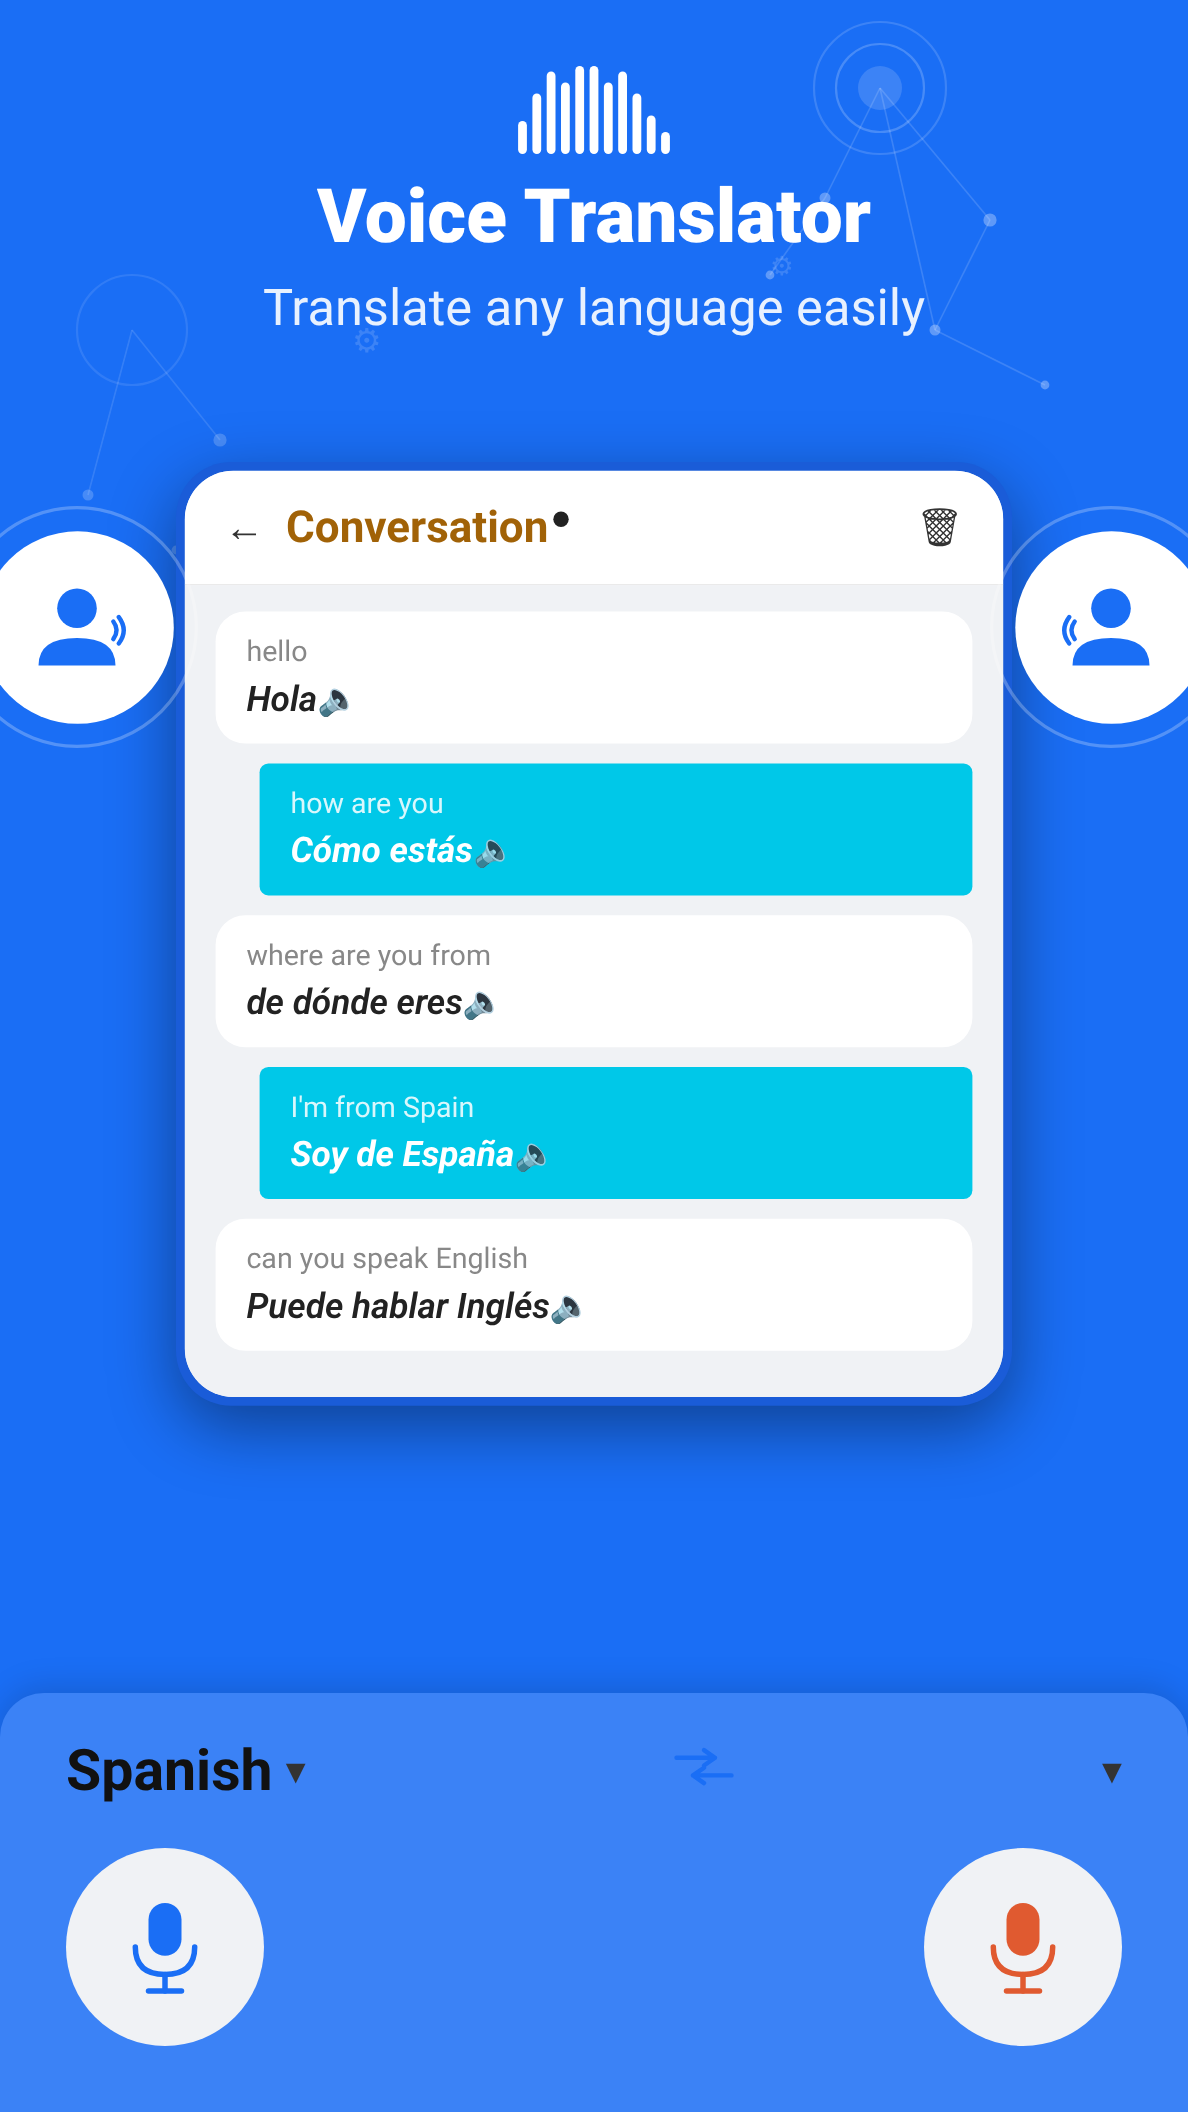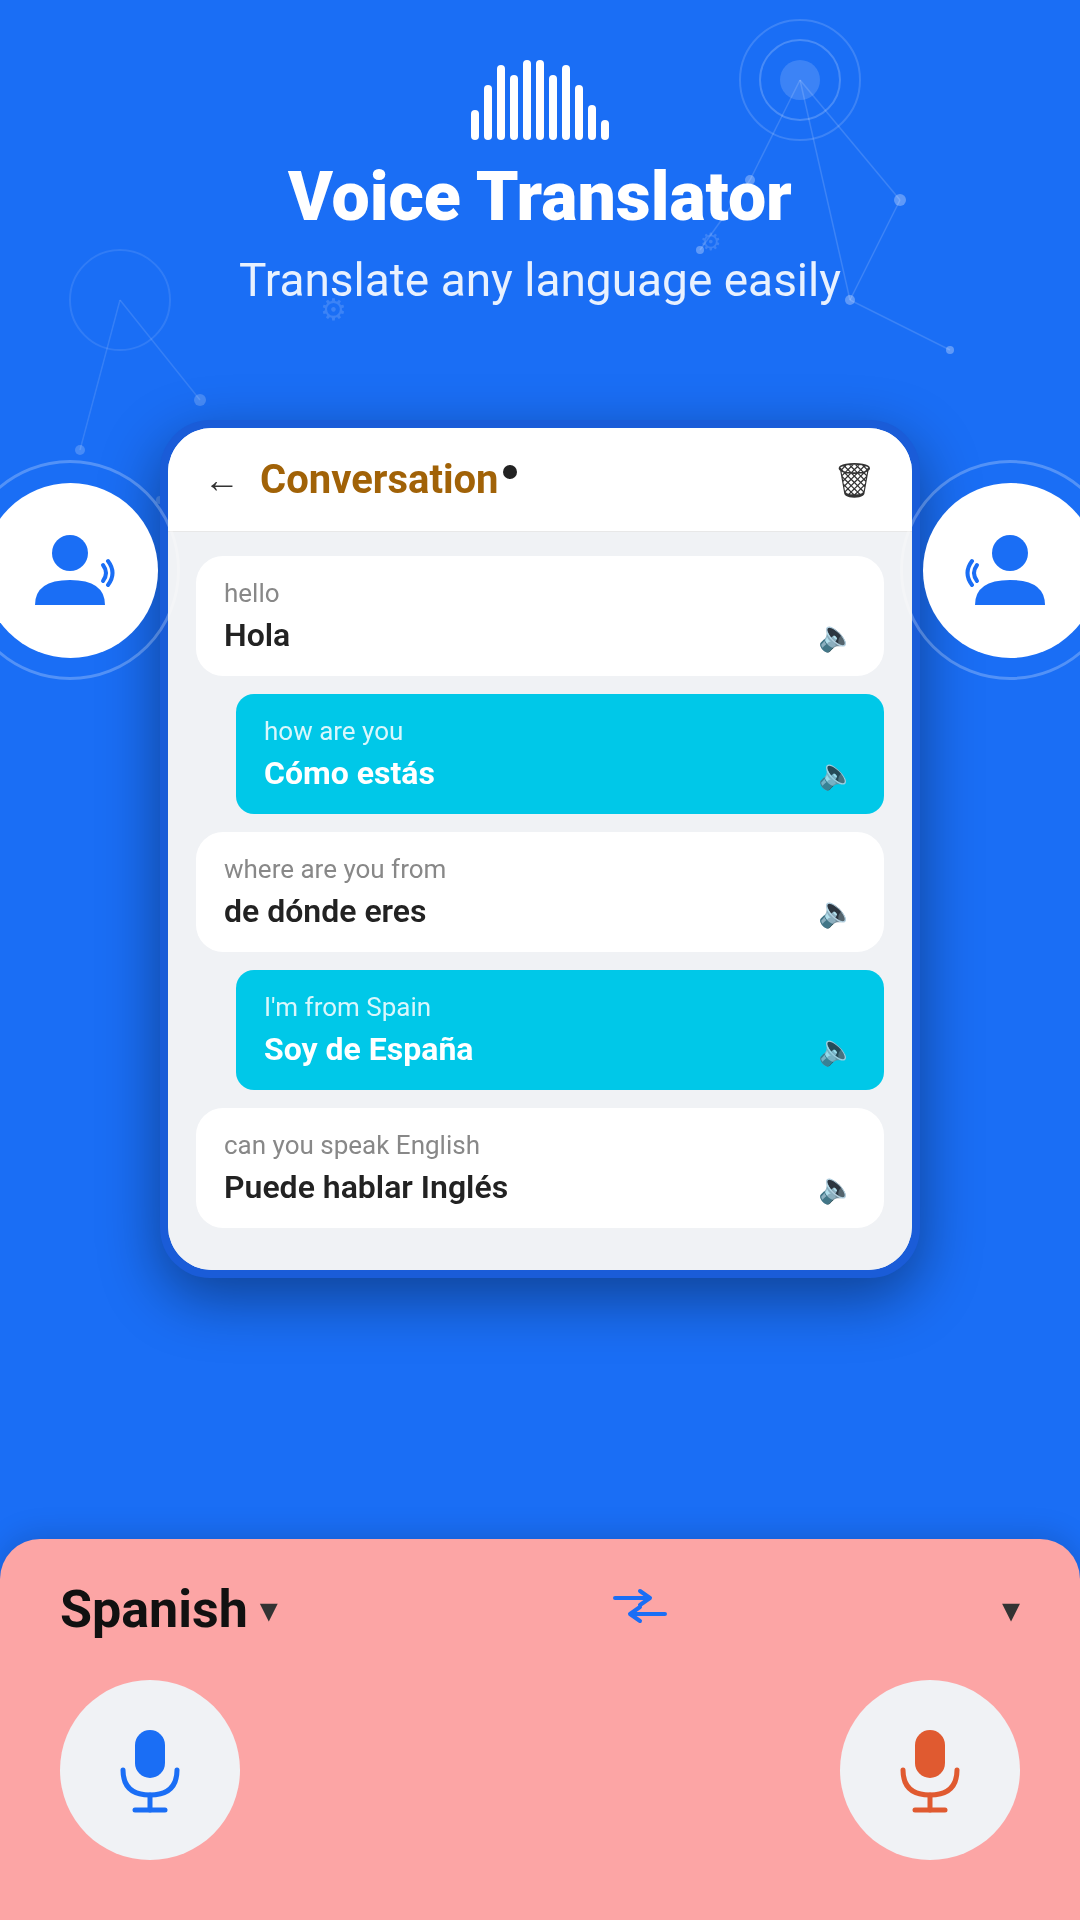--- a/index.html
+++ b/index.html
@@ -165,39 +165,39 @@
 
     .msg-original {
       font-size: 26px;
       color: #888;
       margin-bottom: 8px;
     }
 
     .msg-translated-row {
       display: flex;
       align-items: center;
-      justify-content: space-between;
+      font-style: italic;
     }
 
     .msg-translated {
       font-size: 32px;
       font-weight: 600;
       color: #222;
     }
 
     .speaker-icon {
       font-size: 30px;
       color: #888;
       cursor: pointer;
     }
 
     
     .msg-right {
       background: #00c8e8;
-      border-radius: 18px;
+      border-radius: 8px;
       padding: 22px 28px;
       margin-bottom: 18px;
       margin-left: 40px;
     }
 
     .msg-right .msg-original {
       color: rgba(255,255,255,0.85);
       font-size: 26px;
       margin-bottom: 8px;
     }
@@ -211,21 +211,21 @@
     .msg-right .speaker-icon {
       color: rgba(255,255,255,0.85);
     }
 
     
     .bottom-bar {
       position: absolute;
       bottom: 0;
       left: 0;
       right: 0;
-      background: #fca5a5;
+      background: #3b82f6;
       border-radius: 40px 40px 0 0;
       padding: 40px 60px 60px;
       z-index: 10;
       box-shadow: 0 -4px 30px rgba(0,0,0,0.15);
     }
 
     .language-row {
       display: flex;
       align-items: center;
       justify-content: space-between;

